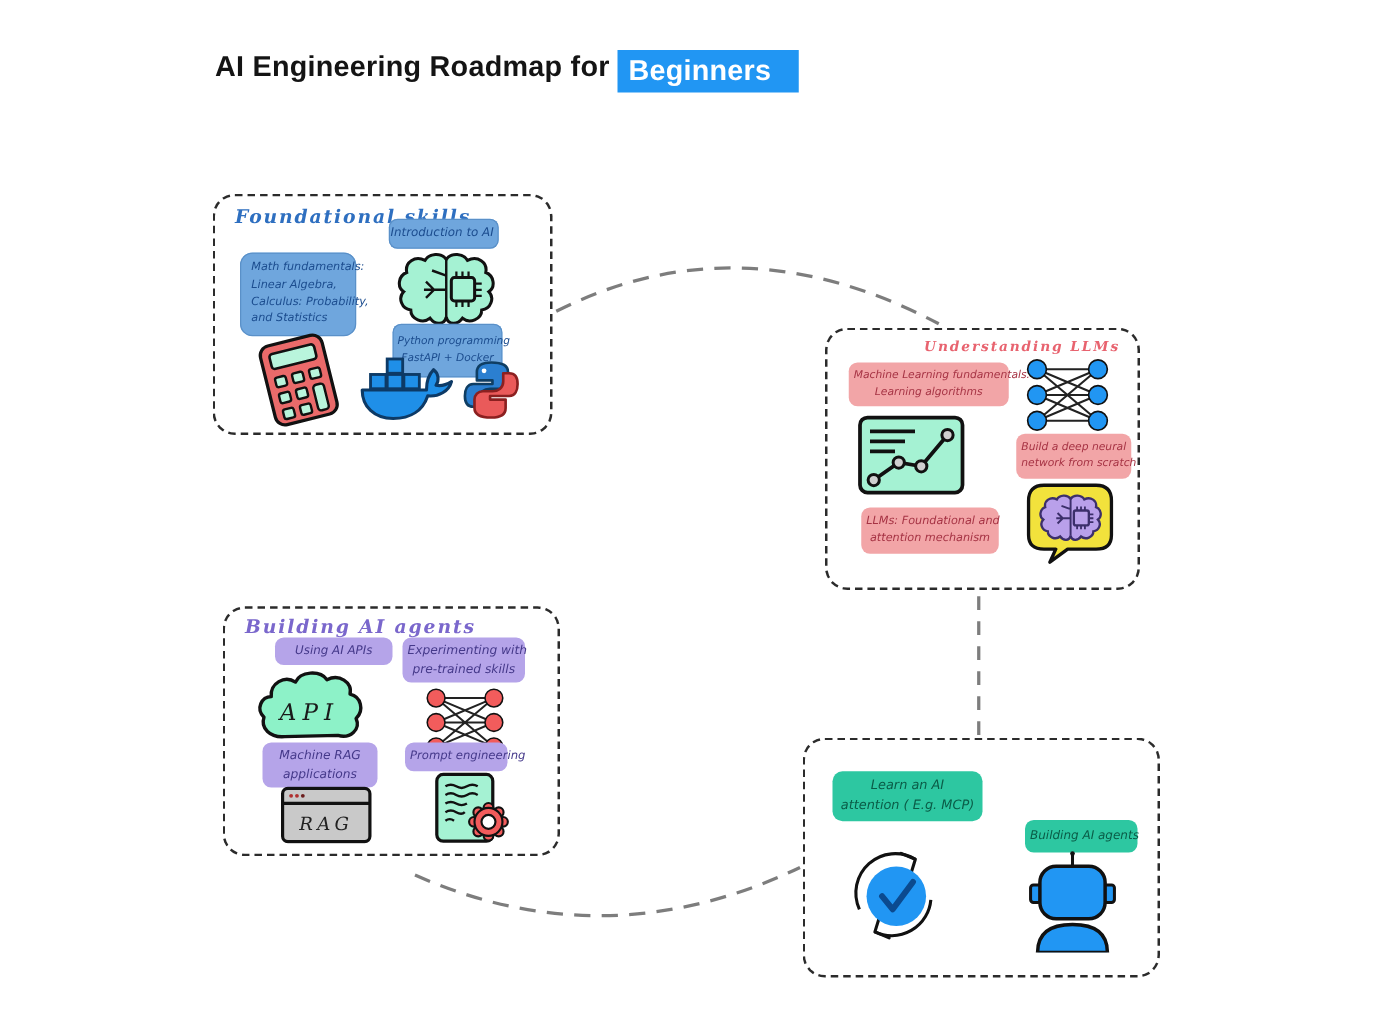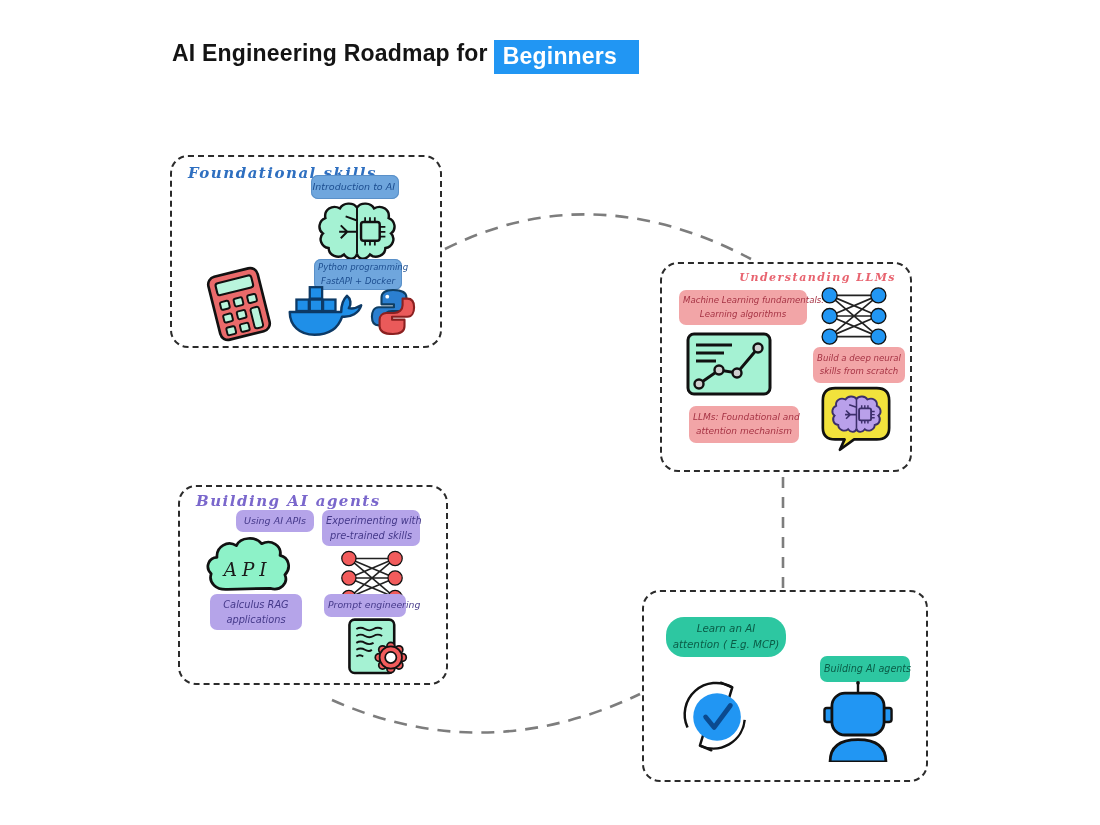--- a/index.html
+++ b/index.html
@@ -56,31 +56,37 @@
     <path d="M332 700 Q485 768 640 694" fill="none" stroke="#7d7d7d" stroke-width="2.6" stroke-dasharray="13 9"></path>
   </svg>
 
   <section class="panel" style="left:170px; top:155px; width:272px; height:193px;">
     <div class="panel-title" style="left:16px; top:7px; color:#2e6fc0;">Foundational skills</div>
 
     <div class="lbl lbl-blue" style="left:139px; top:18px; width:88px; height:24px; font-size:9.5px;align-items:flex-end;">
       <span class="ln">Introduction to AI</span>
     </div>
 
+    <div class="lbl lbl-blue" style="left:20px; top:45px; width:93px; height:67px; font-size:9px; align-items:flex-start; padding-left:9px; text-align:left; border-radius:10px;">
+      <span class="ln">Math fundamentals:</span>
+      <span class="ln">Linear Algebra,</span>
+      <span class="ln">Calculus: Probability,</span>
+      <span class="ln">and Statistics</span>
+    </div>
 
     <div class="icon" style="left:144px; top:44px;">
       <svg width="82" height="60" viewBox="0 0 100 74">
         <path d="M50 8 C45 1 33 2 29 9 C19 4 9 11 11 21 C3 24 1 35 8 40 C2 46 6 57 15 58 C15 67 27 72 34 66 C39 73 48 73 50 65 C52 73 61 73 66 66 C73 72 85 67 85 58 C94 57 98 46 92 40 C99 35 97 24 89 21 C91 11 81 4 71 9 C67 2 55 1 50 8 Z" fill="#a5f2d3" stroke="#111" stroke-width="3"></path>
         <path d="M50 8 L50 65 M50 38 L28 38 M38 38 L30 30 M38 38 L30 46 M50 24 L36 19" fill="none" stroke="#111" stroke-width="2.4"></path>
         <rect x="55" y="26" width="23" height="23" rx="3" fill="#a5f2d3" stroke="#111" stroke-width="3"></rect>
         <path d="M60 26 V20 M66 26 V20 M72 26 V20 M60 49 V55 M66 49 V55 M72 49 V55 M78 32 H85 M78 38 H85 M78 44 H85" stroke="#111" stroke-width="2.2"></path>
       </svg>
     </div>
 
-    <div class="lbl lbl-blue" style="left:142px; top:102px; width:88px; height:31px; font-size:8.5px;">
+    <div class="lbl lbl-blue" style="left:142px; top:102px; width:88px; height:43px; font-size:8.5px;">
       <span class="ln">Python programming</span>
       <span class="ln">FastAPI + Docker</span>
     </div>
 
     <div class="icon tilt" style="left:38px; top:112px;">
       <svg width="58" height="70" viewBox="0 0 64 80">
         <rect x="3" y="3" width="58" height="74" rx="9" fill="#ea6a6a" stroke="#111" stroke-width="3"></rect>
         <rect x="11" y="11" width="42" height="14" rx="3" fill="#b9f5dc" stroke="#111" stroke-width="2.4"></rect>
         <rect x="11" y="33" width="10" height="9" rx="2" fill="#b9f5dc" stroke="#111" stroke-width="2.2"></rect>
         <rect x="27" y="33" width="10" height="9" rx="2" fill="#b9f5dc" stroke="#111" stroke-width="2.2"></rect>
@@ -145,21 +151,21 @@
           <circle cx="13" cy="52" r="4.5"></circle>
             <circle cx="33" cy="38" r="4.5"></circle>
           <circle cx="51" cy="41" r="4.5"></circle>
             <circle cx="72" cy="16" r="4.5"></circle>
         </g>
       </svg>
     </div>
 
     <div class="lbl lbl-pink" style="left:151px; top:83px; width:92px; height:36px; font-size:8.6px;">
       <span class="ln">Build a deep neural</span>
-      <span class="ln">skills from scratch</span>
+      <span class="ln">network from scratch</span>
     </div>
 
     <div class="lbl lbl-pink" style="left:27px; top:142px; width:110px; height:37px; font-size:9px;">
       <span class="ln">LLMs: Foundational and</span>
       <span class="ln">attention mechanism</span>
     </div>
 
     <div class="icon" style="left:158px; top:121px;">
       <svg width="72" height="67" viewBox="0 0 76 70">
         <path d="M16 3 H60 Q73 3 73 16 V45 Q73 57 60 57 H36 L21 68 L26 57 H16 Q3 57 3 45 V16 Q3 3 16 3 Z" fill="#f2e23c" stroke="#111" stroke-width="2.8" stroke-linejoin="round"></path>
@@ -169,21 +175,21 @@
           <rect x="55" y="26" width="23" height="23" rx="3" fill="#b9a0ea" stroke="#3c2f6b" stroke-width="3.6"></rect>
           <path d="M60 26 V20 M66 26 V20 M72 26 V20 M60 49 V55 M66 49 V55 M72 49 V55 M78 32 H85 M78 38 H85 M78 44 H85" stroke="#3c2f6b" stroke-width="2.8"></path>
         </g>
       </svg>
     </div>
   </section>
 
   <section class="panel" style="left:178px; top:485px; width:270px; height:200px;">
     <div class="panel-title" style="left:16px; top:5px; color:#7a67cc;">Building AI agents</div>
 
-    <div class="lbl lbl-purple" style="left:56px; top:23px; width:78px; height:22px; font-size:9.5px;">
+    <div class="lbl lbl-purple" style="left:40px; top:23px; width:94px; height:22px; font-size:9.5px;">
       <span class="ln">Using AI APIs</span>
     </div>
 
     <div class="lbl lbl-purple" style="left:142px; top:23px; width:98px; height:36px; font-size:9.8px;">
       <span class="ln">Experimenting with</span>
       <span class="ln">pre-trained skills</span>
     </div>
 
     <div class="icon" style="left:24px; top:48px;">
       <svg width="90" height="64" viewBox="0 0 92 66">
@@ -203,28 +209,38 @@
             <circle cx="10" cy="32" r="8"></circle>
             <circle cx="10" cy="54" r="8"></circle>
           <circle cx="62" cy="10" r="8"></circle>
             <circle cx="62" cy="32" r="8"></circle>
             <circle cx="62" cy="54" r="8"></circle>
         </g>
       </svg>
     </div>
 
     <div class="lbl lbl-purple" style="left:30px; top:107px; width:92px; height:36px; font-size:9.8px;">
-      <span class="ln">Calculus RAG</span>
+      <span class="ln">Machine RAG</span>
       <span class="ln">applications</span>
     </div>
 
     <div class="lbl lbl-purple" style="left:144px; top:107px; width:82px; height:23px; font-size:9.3px;">
       <span class="ln">Prompt engineering</span>
     </div>
 
+    <div class="icon" style="left:40px; top:142px;">
+      <svg width="82" height="46" viewBox="0 0 86 54">
+        <rect x="2" y="2" width="82" height="50" rx="5" fill="#c9c9c9" stroke="#111" stroke-width="3"></rect>
+        <path d="M2 16 H84" stroke="#111" stroke-width="3"></path>
+        <circle cx="10" cy="9" r="1.8" fill="#b03030"></circle>
+        <circle cx="15.5" cy="9" r="1.8" fill="#b03030"></circle>
+        <circle cx="21" cy="9" r="1.8" fill="#6b1d1d"></circle>
+        <text x="43" y="41" font-size="17" font-style="italic" letter-spacing="4" fill="#222" text-anchor="middle" font-family="DejaVu Serif, serif">RAG</text>
+      </svg>
+    </div>
 
     <div class="icon" style="left:166px; top:130px;">
       <svg width="62" height="62" viewBox="0 0 72 70">
         <rect x="4" y="2" width="52" height="62" rx="6" fill="#a5f2d3" stroke="#111" stroke-width="3"></rect>
         <path d="M12 13 q5 -3 10 0 t10 0 t10 0 M12 21 q5 -3 10 0 t10 0 t10 0 M12 29 q5 -3 10 0 t10 0 M12 37 q5 -3 10 0 t8 0 M12 45 q4 -3 8 0" fill="none" stroke="#111" stroke-width="2.2"></path>
         <g>
           <g fill="#f25c5c" stroke="#111" stroke-width="2">
             <circle cx="52" cy="33" r="4.5"></circle>
               <circle cx="61.5" cy="37" r="4.5"></circle>
               <circle cx="65.5" cy="46" r="4.5"></circle>
@@ -236,21 +252,21 @@
           </g>
           <circle cx="52" cy="46" r="13" fill="#f25c5c" stroke="#111" stroke-width="2"></circle>
           <circle cx="52" cy="46" r="6.5" fill="#ffffff" stroke="#111" stroke-width="2"></circle>
         </g>
       </svg>
     </div>
   </section>
 
   <section class="panel" style="left:642px; top:590px; width:286px; height:192px;">
 
-    <div class="lbl lbl-green" style="left:22px; top:25px; width:120px; height:40px; font-size:10.3px; border-radius:18px;">
+    <div class="lbl lbl-green" style="left:22px; top:25px; width:120px; height:40px; font-size:10.3px; border-radius:8px;">
       <span class="ln">Learn an AI</span>
       <span class="ln">attention ( E.g. MCP)</span>
     </div>
 
     <div class="lbl lbl-green" style="left:176px; top:64px; width:90px; height:26px; font-size:9.6px;">
       <span class="ln">Building AI agents</span>
     </div>
 
     <div class="icon" style="left:34px; top:80px;">
       <svg width="80" height="88" viewBox="0 0 84 92">

